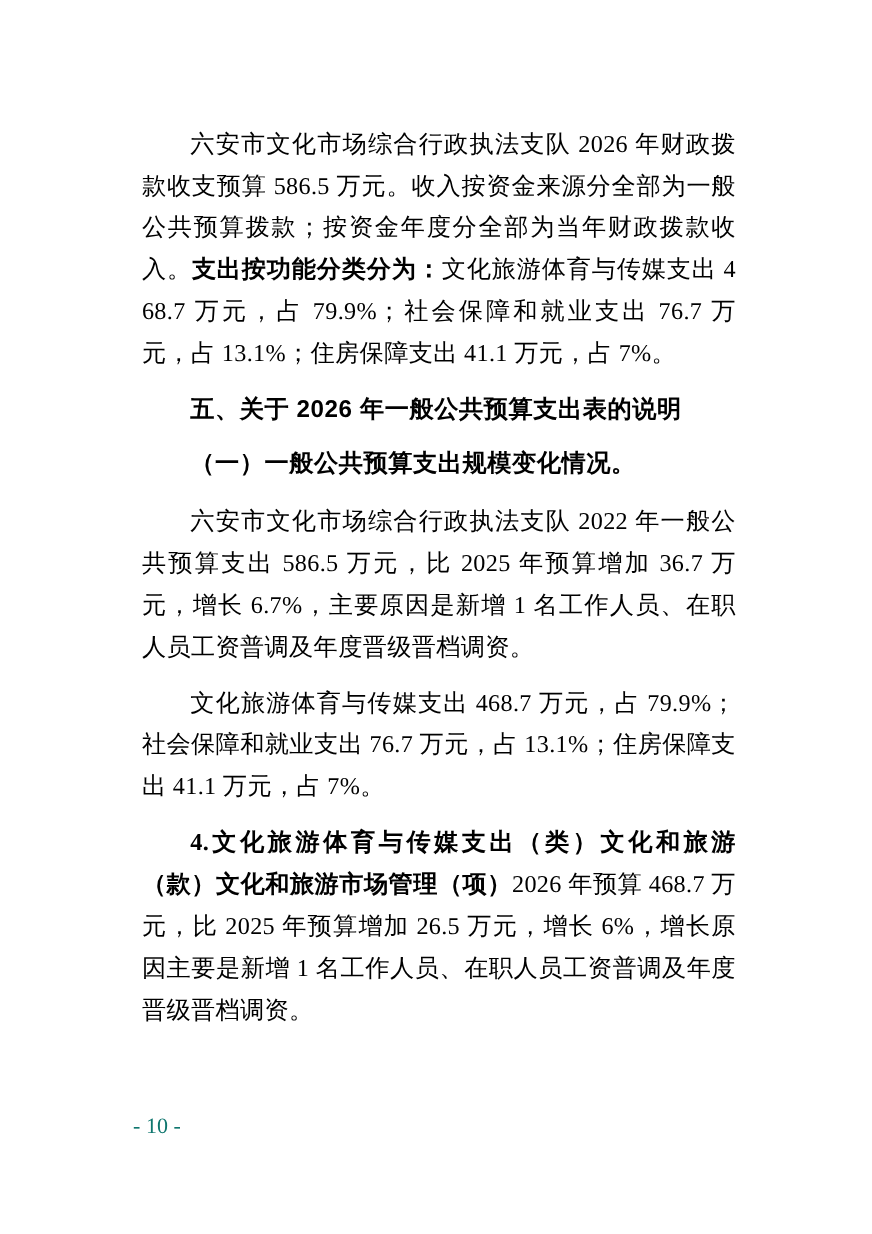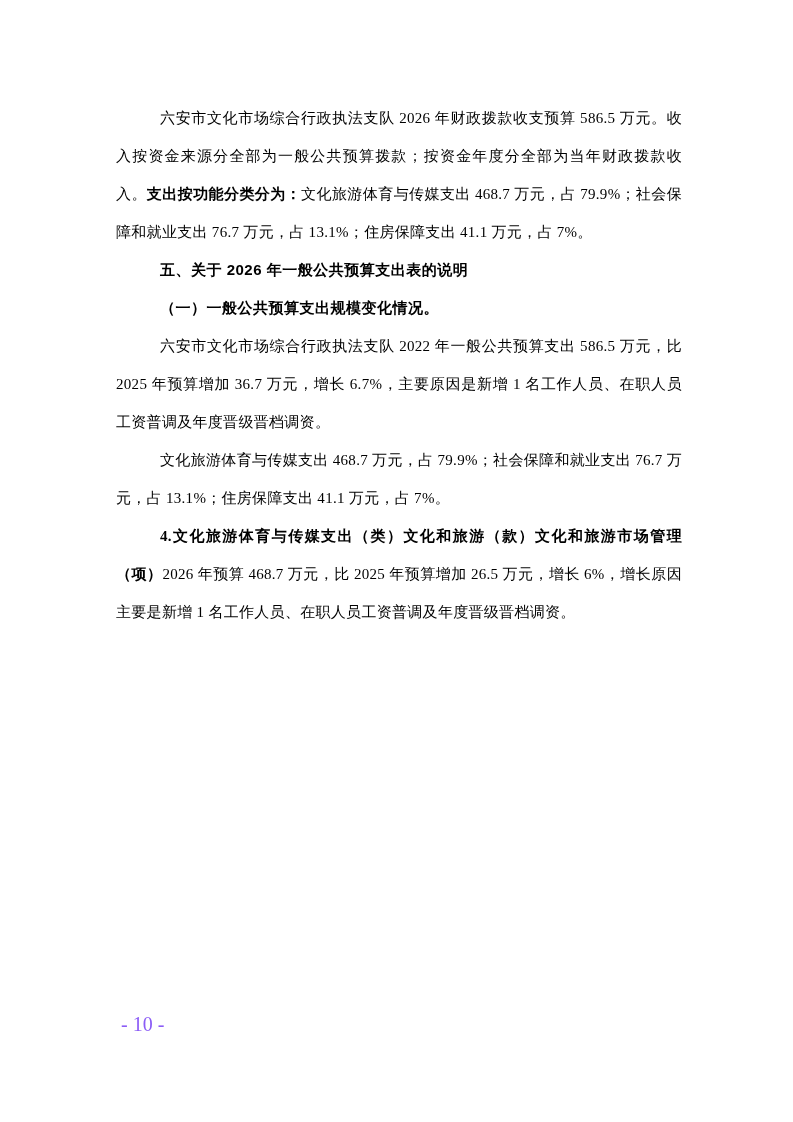--- a/index.html
+++ b/index.html
@@ -16,52 +16,52 @@
     color: #000000;
     font-family: "Liberation Serif", "DejaVu Serif", serif;
   }
   .content {
     position: absolute;
     left: 116px;
     top: 99px;
     width: 566px;
   }
   .content p {
-    margin: 0;
-    font-size: 15px;
+    margin: 13px;
+    font-size: 22px;
     line-height: 38px;
     text-align: justify;
     text-justify: inter-character;
     word-break: break-all;
     letter-spacing: 0.3px;
   }
   .content p.indent {
     text-indent: 44px;
   }
   .run-bold {
     font-weight: bold;
   }
   p.heading-hei {
     font-weight: bold;
     font-family: Liberation Sans, sans-serif;
     letter-spacing: 0.5px;
   }
   p.heading-kai {
     font-weight: bold;
-    font-family: Liberation Serif, serif;
+    font-family: Liberation Mono, monospace;
     letter-spacing: 0.5px;
   }
   .footer-pagenum {
     position: absolute;
     left: 121px;
     top: 1012px;
     font-size: 20px;
     line-height: 24px;
     font-family: "Liberation Serif", "DejaVu Serif", serif;
-    color: #8b5cf6;
+    color: #0f766e;
   }
 </style>
 </head>
 <body>
 
 <div class="page">
   <main class="content" id="paragraph-container">
       <p class="body indent"><span class="run-normal">六安市文化市场综合行政执法支队 2026 年财政拨款收支预算 586.5 万元。收入按资金来源分全部为一般公共预算拨款；按资金年度分全部为当年财政拨款收入。</span><span class="run-bold">支出按功能分类分为：</span><span class="run-normal">文化旅游体育与传媒支出 468.7 万元，占 79.9%；社会保障和就业支出 76.7 万元，占 13.1%；住房保障支出 41.1 万元，占 7%。</span></p>
       <p class="heading-hei indent"><span class="run-bold">五、关于 2026 年一般公共预算支出表的说明</span></p>
       <p class="heading-kai indent"><span class="run-bold">（一）一般公共预算支出规模变化情况。</span></p>

